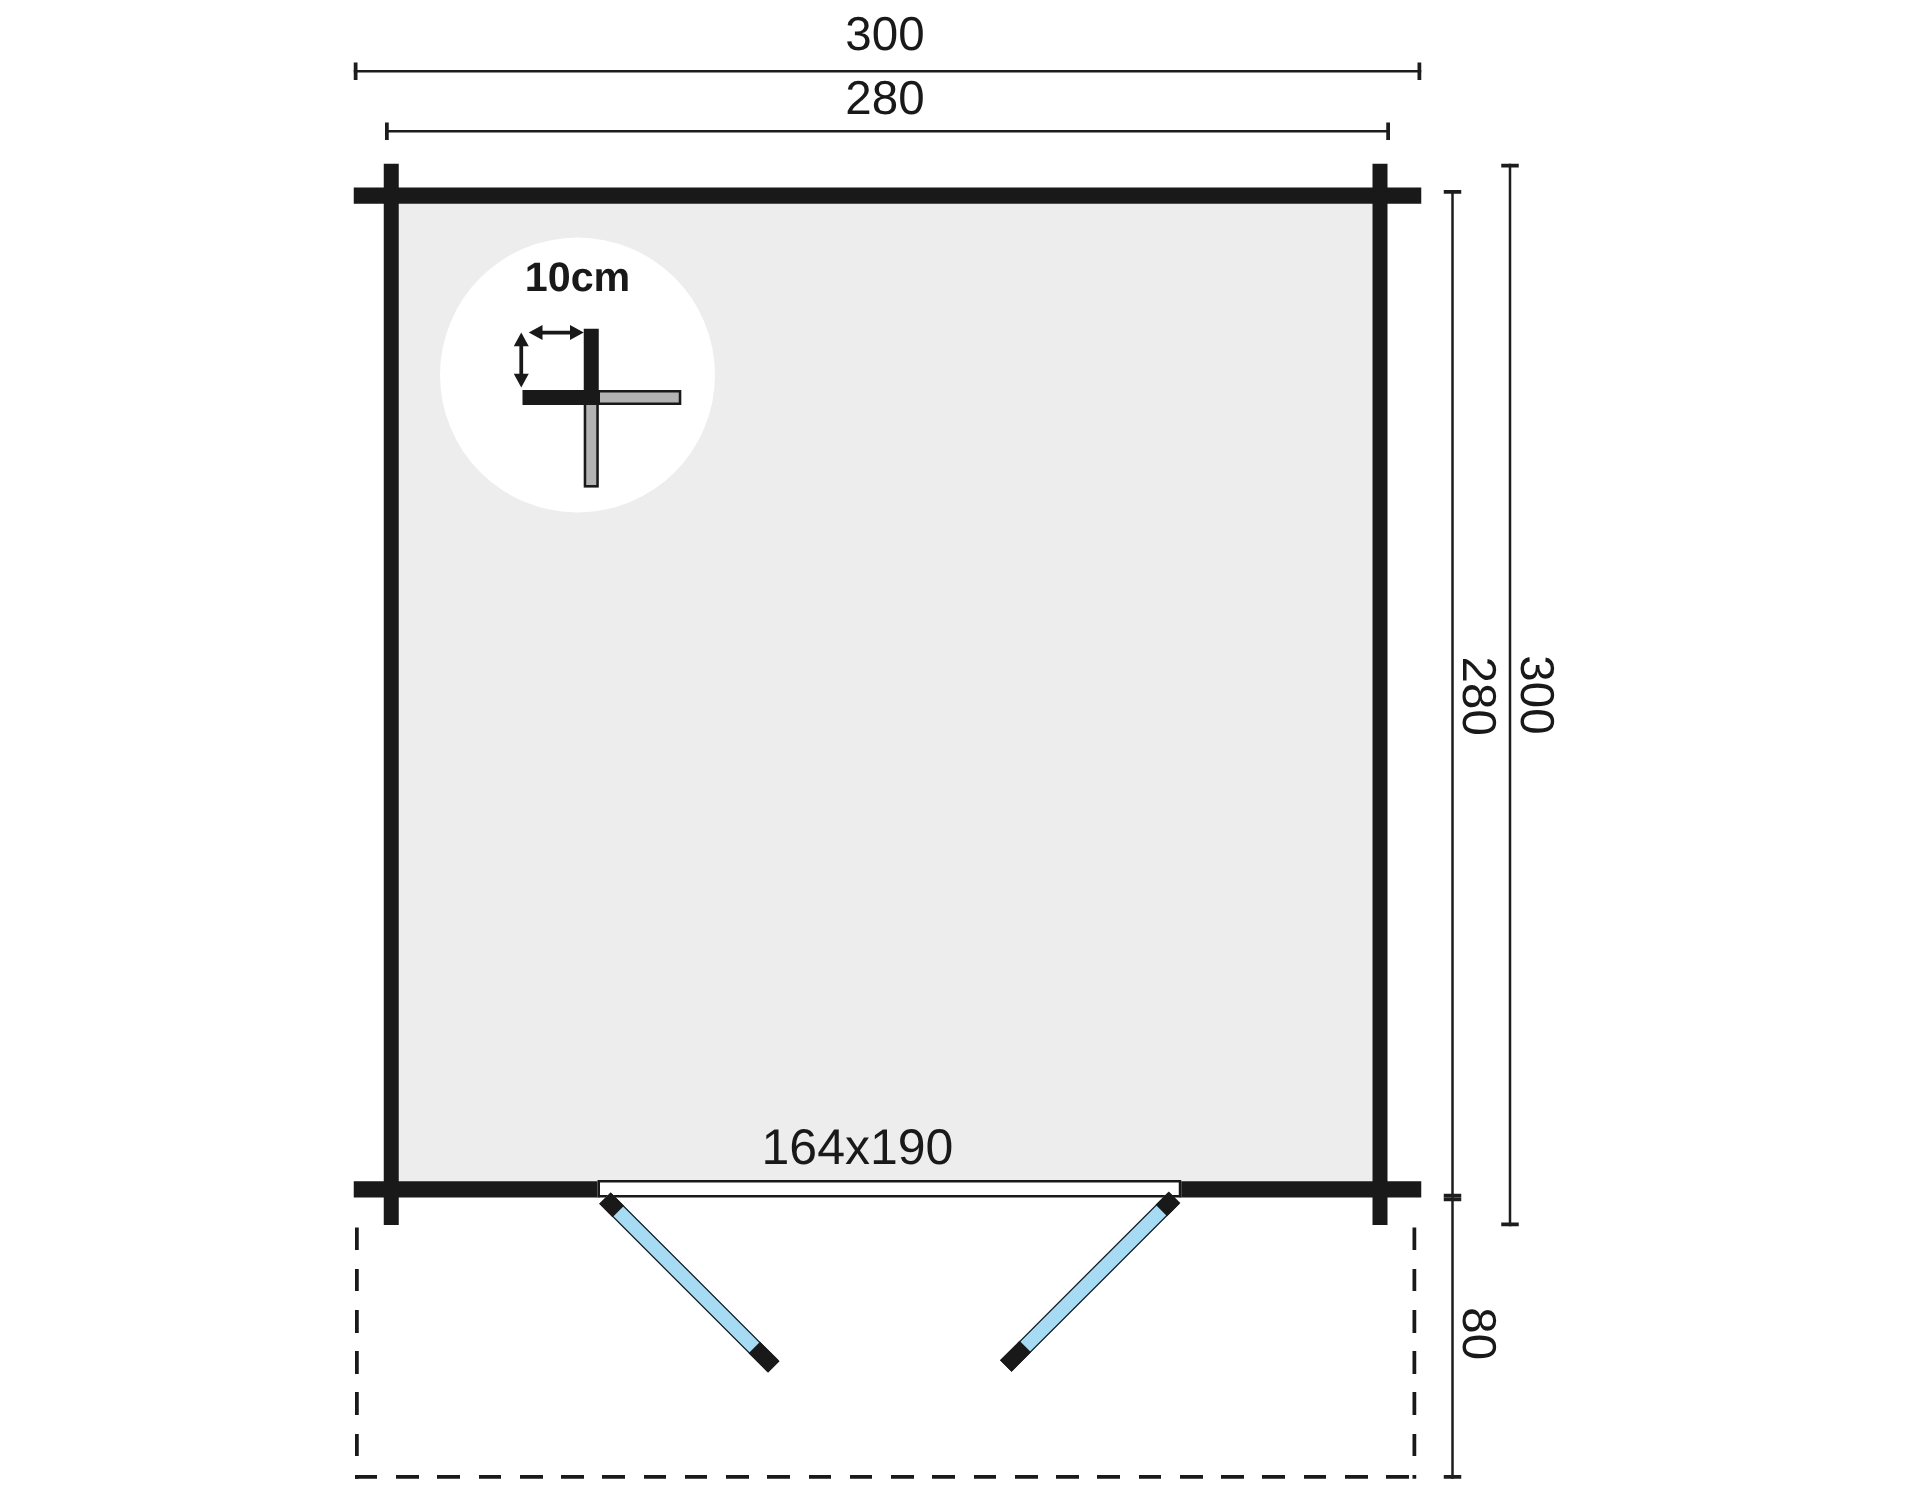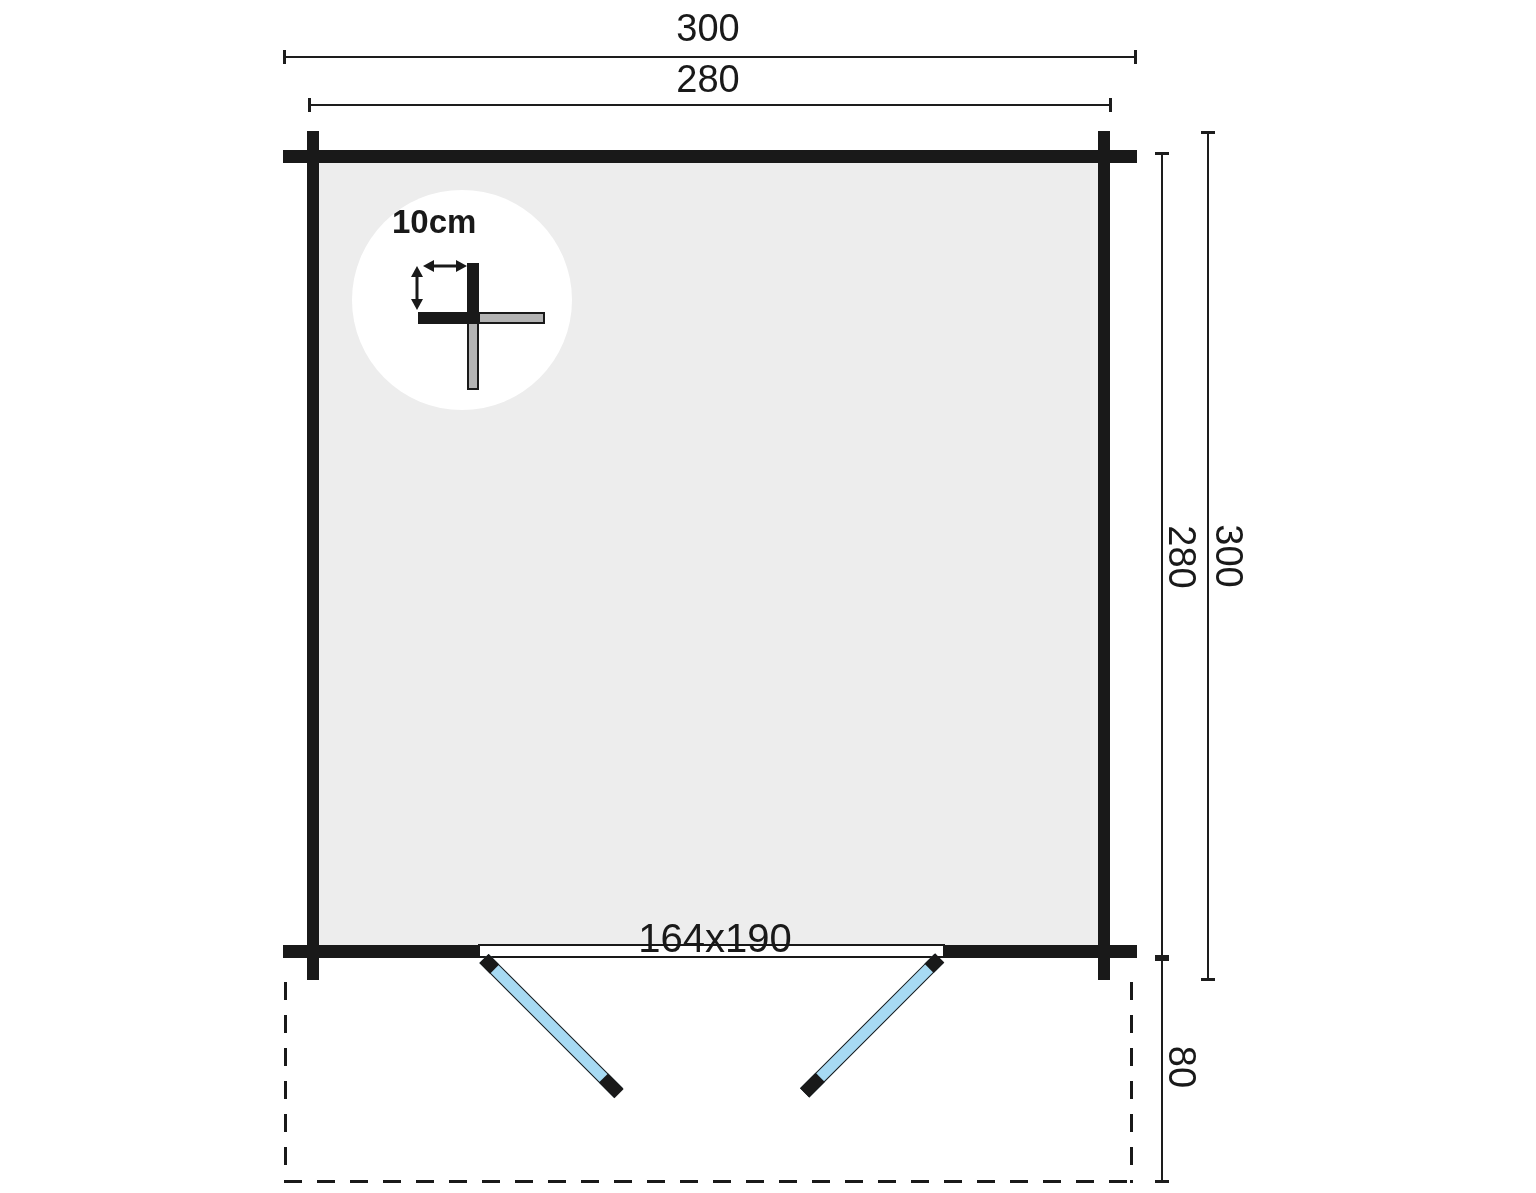--- a/index.html
+++ b/index.html
@@ -24,21 +24,21 @@
   .floor{left:319px;top:163px;width:779px;height:782px;background:var(--floor);}
   .wall{background:var(--ink);}
   .wall-top{left:283px;top:150px;width:854px;height:13px;}
   .wall-left{left:307px;top:131px;width:12px;height:849px;}
   .wall-right{left:1098px;top:131px;width:12px;height:849px;}
   .wall-bottom-l{left:283px;top:945px;width:197px;height:13px;}
   .wall-bottom-r{left:943px;top:945px;width:194px;height:13px;}
 
   
   .detail-circle{left:352px;top:190px;width:220px;height:220px;border-radius:50%;background:#fff;}
-  .lbl-10cm{left:392px;top:204px;width:140px;font-size:33px;font-weight:700;line-height:36px;}
+  .lbl-10cm{left:392px;top:204px;width:140px;text-align:center;font-size:33px;font-weight:700;line-height:36px;}
   .log{background:var(--ink);}
   .log-gray{background:var(--log);border:2px solid var(--ink);box-sizing:border-box;}
   .log-v-gray{left:467px;top:318px;width:12px;height:72px;}
   .log-h-gray{left:474px;top:312px;width:71px;height:12px;}
   .log-v-black{left:467px;top:263px;width:12px;height:61px;}
   .log-h-black{left:418px;top:312px;width:62px;height:12px;}
 
   
   .threshold{left:478px;top:944px;width:467px;height:14px;background:#fff;border:2px solid var(--ink);box-sizing:border-box;}
   .door{
@@ -78,21 +78,21 @@
   .dim-v80{left:1161px;top:958px;height:225px;}
 
   
   .dim-label{font-size:38px;line-height:44px;text-align:center;white-space:nowrap;}
   .lbl-w-outer{left:608px;top:6px;width:200px;}
   .lbl-w-inner{left:608px;top:57px;width:200px;}
   .dim-label-v{width:120px;height:44px;transform:rotate(90deg);}
   .lbl-d-inner{left:1122px;top:535px;}
   .lbl-d-outer{left:1169px;top:534px;}
   .lbl-porch{left:1122px;top:1045px;}
-  .lbl-door{left:565px;top:896px;width:300px;font-size:40px;margin-top:20px;}
+  .lbl-door{left:536px;top:896px;width:300px;font-size:40px;}
 </style>
 </head>
 <body>
 
 <div class="stage">
 
   <div class="abs floor"></div>
 
   <div class="abs wall wall-top"></div>
   <div class="abs wall wall-left"></div>

